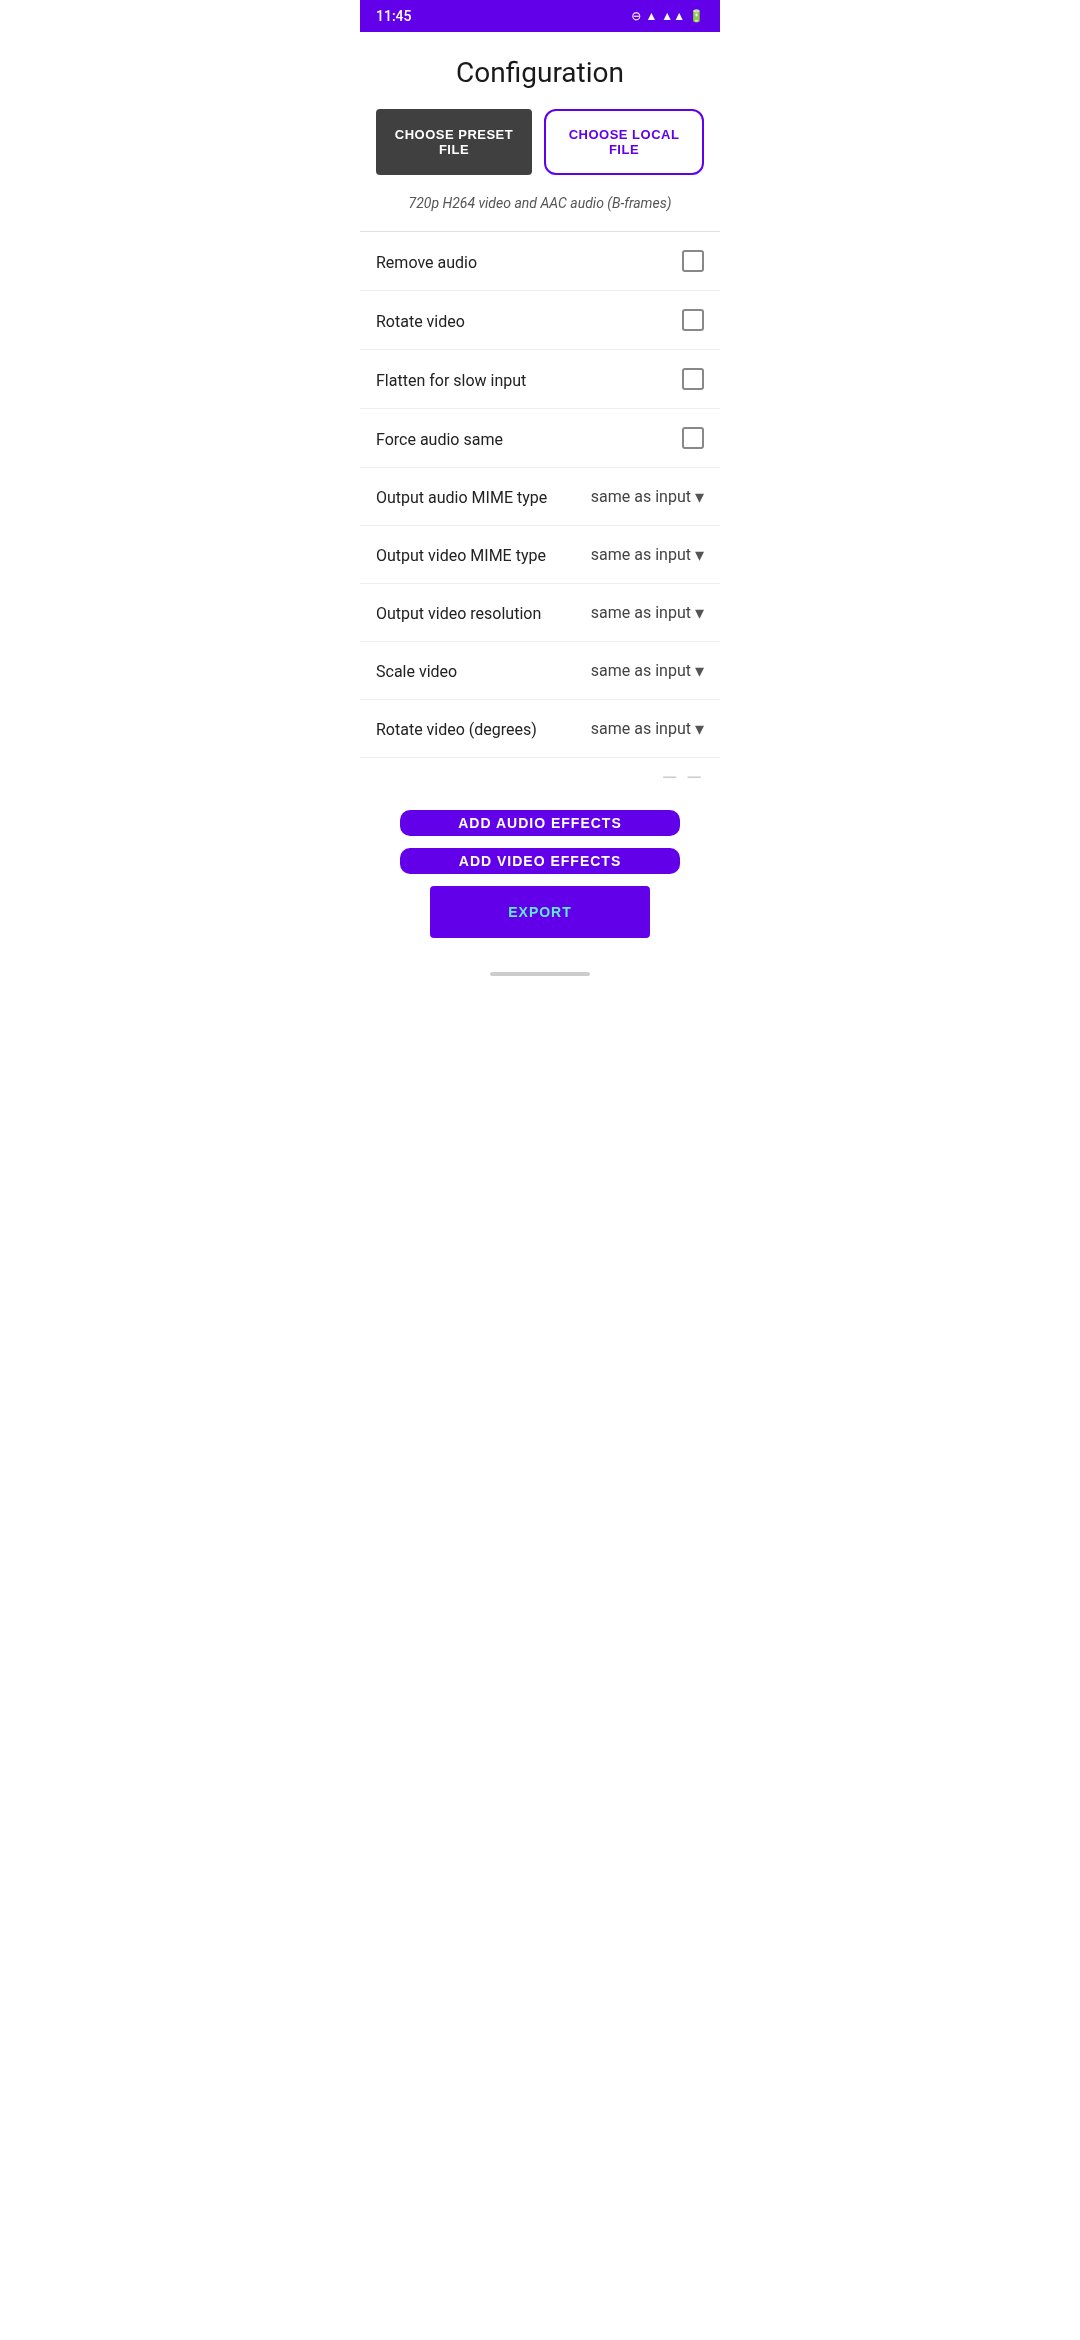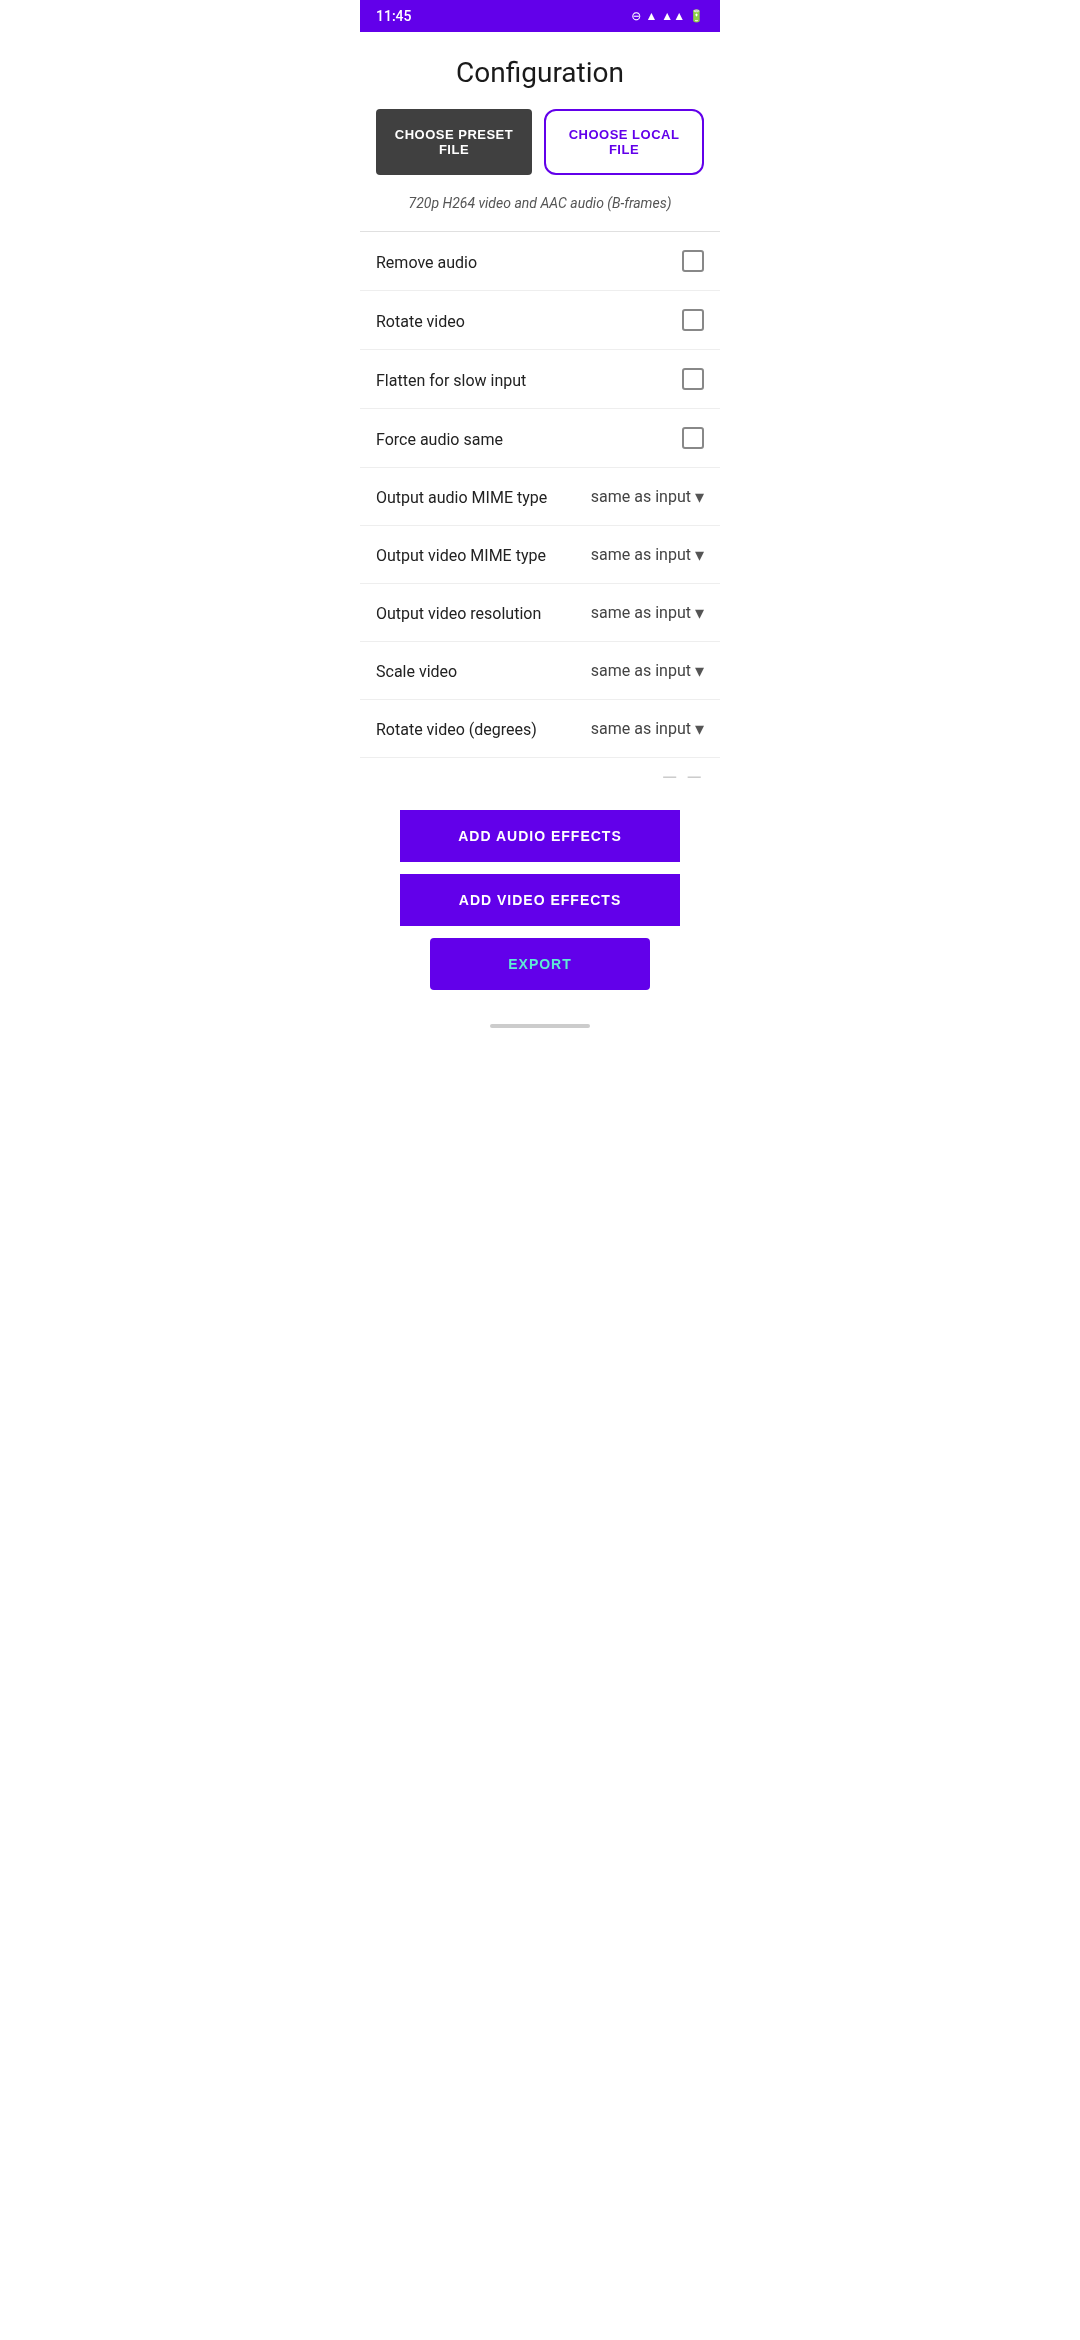--- a/index.html
+++ b/index.html
@@ -153,22 +153,22 @@
       flex-direction: column;
       align-items: center;
       gap: 12px;
       padding: 12px 16px 24px;
     }
 
     .btn-add {
       background: #6200ea;
       color: white;
       border: none;
-      border-radius: 0;
-      padding: 18px 40px;
+      border-radius: 10px;
+      padding: 5px 40px;
       font-size: 14px;
       font-weight: 700;
       letter-spacing: 1px;
       cursor: pointer;
       text-transform: uppercase;
       width: 280px;
     }
 
     .btn-export {
       background: #6200ea;

